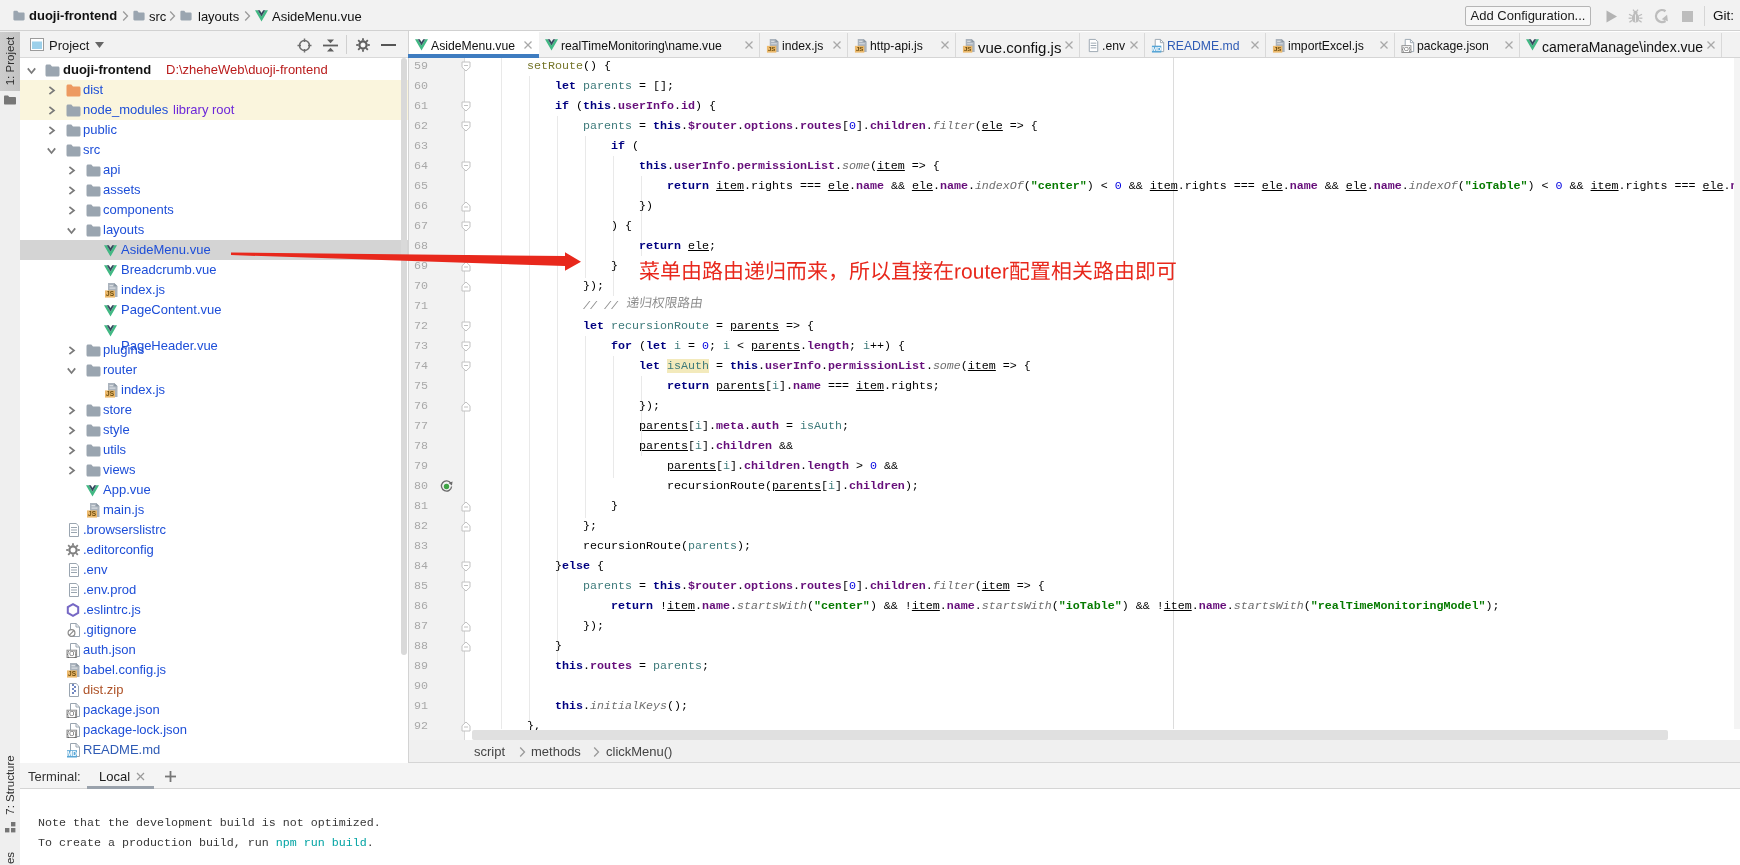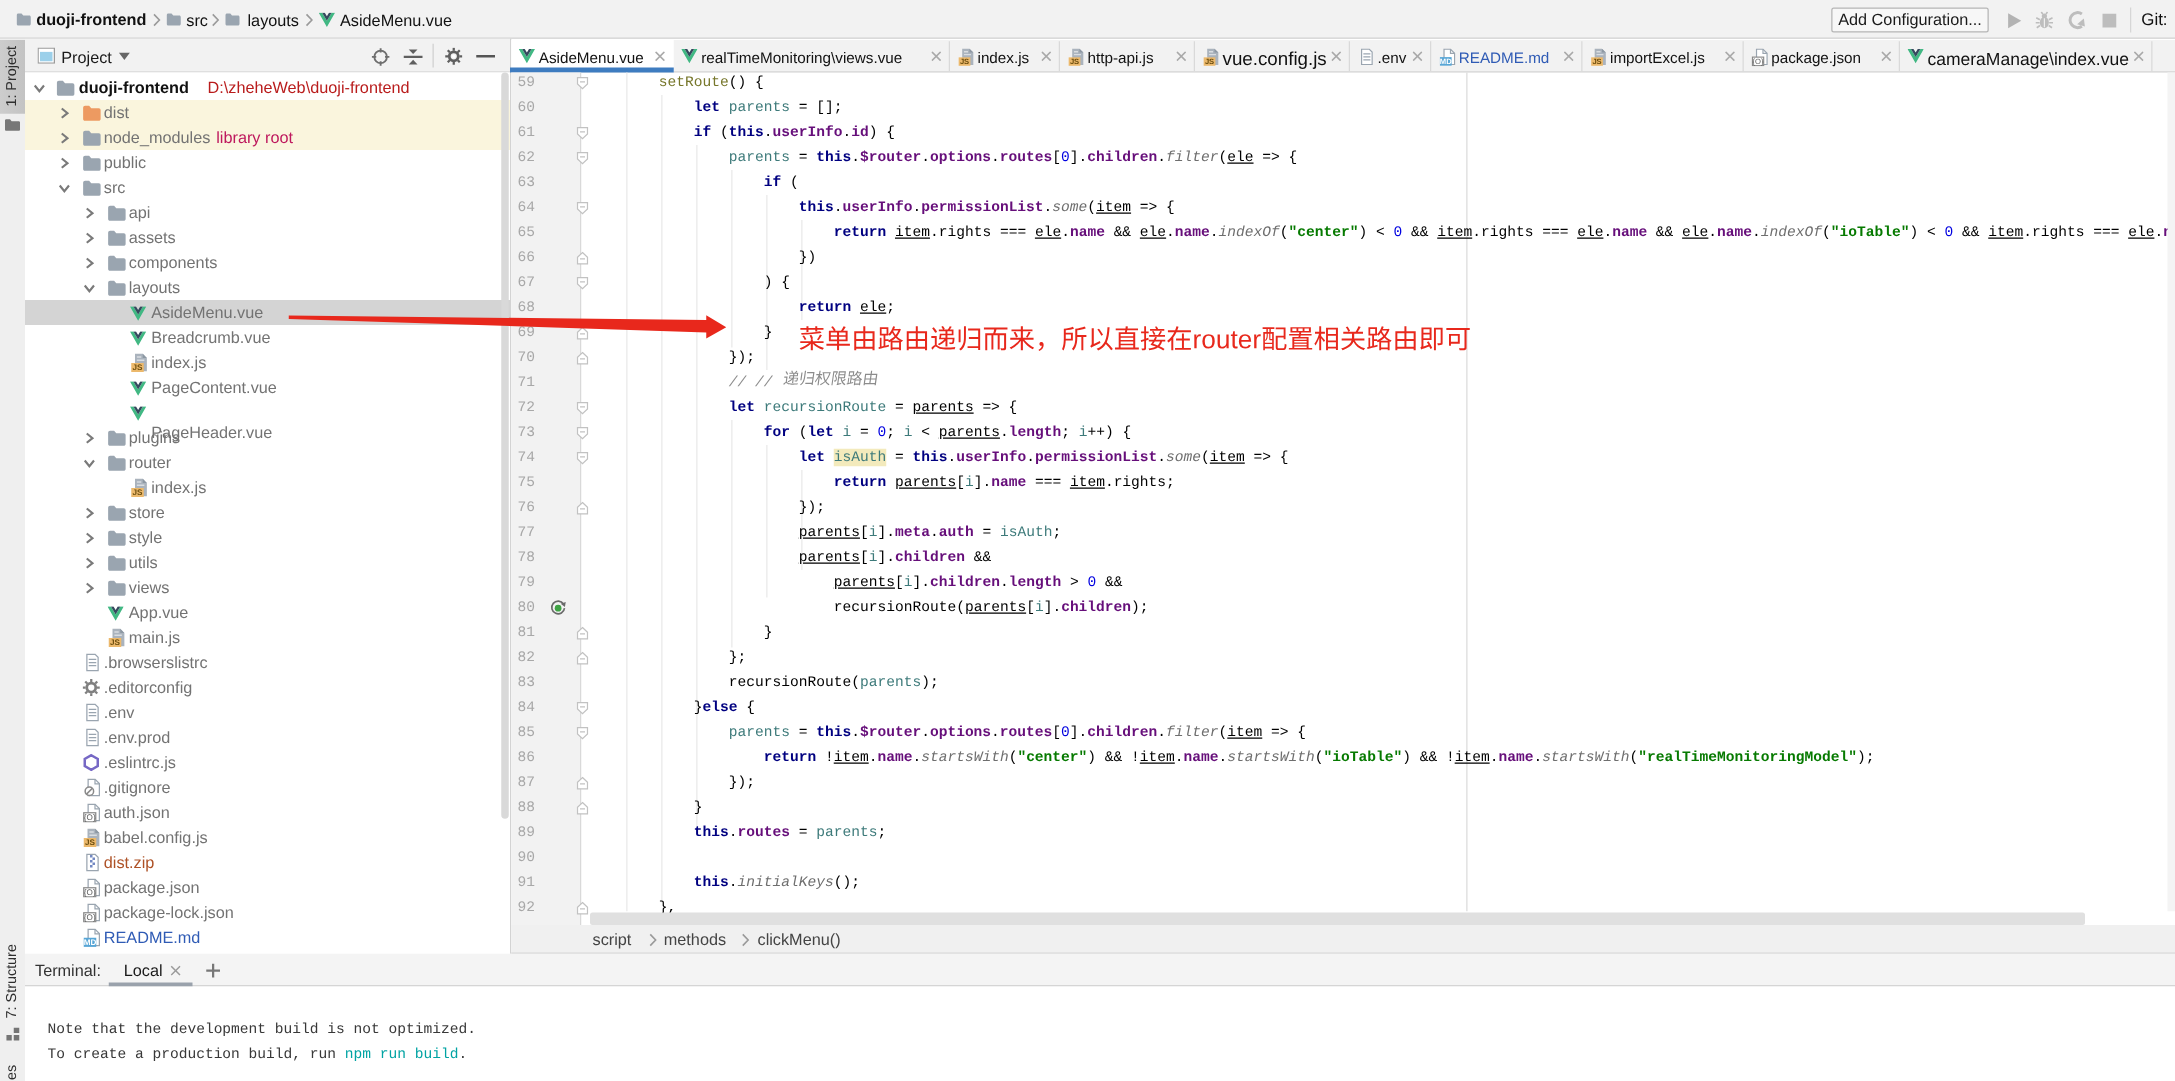--- a/index.html
+++ b/index.html
@@ -9,21 +9,21 @@
 .k{color:#000080;font-weight:bold}
 .f{color:#660e7a;font-weight:bold}
 .v{color:#3d7a7a}
 .p{color:#000;text-decoration:underline}
 .m{color:#6e6e6e;font-style:italic}
 .s{color:#067a00;font-weight:bold}
 .n{color:#0000e0}
 .c{color:#8c8c8c;font-style:italic}
 .d{color:#76762a}
 .vh{color:#3d7a7a;background:#f3eabc}
-.tlab{position:absolute;line-height:20px;font-size:13px;color:#737373;white-space:pre}
+.tlab{position:absolute;line-height:20px;font-size:13px;color:#1d4ed8;white-space:pre}
 </style></head><body>
 <div id="app">
     <div class="abs" style="left:0;top:0;width:1740px;height:31px;background:#f2f2f2;border-bottom:1px solid #d1d1d1"></div>
     <svg style="position:absolute;left:13px;top:10px" width="12" height="11" viewBox="0 0 15 13">
       <path fill="#9aa5b0" d="M.5 2.2C.5 1.3 1.2.6 2.1.6h3.2l1.7 2h6c.9 0 1.5.7 1.5 1.5v7c0 .9-.7 1.5-1.5 1.5H2c-.9 0-1.5-.7-1.5-1.5z"></path>
     </svg>
     <div class="abs" style="left:29px;top:8px;font-weight:bold;font-size:13px;color:#111">duoji-frontend</div>
     <svg style="position:absolute;left:122px;top:10px" width="7" height="12" viewBox="0 0 7 12">
       <polyline points="1.2,1.5 5.5,6 1.2,10.5" fill="none" stroke="#9a9a9a" stroke-width="1.3"></polyline>
     </svg>
@@ -148,21 +148,21 @@
       <path fill="#ed9a61" d="M.5 2.2C.5 1.3 1.2.6 2.1.6h3.2l1.7 2h6c.9 0 1.5.7 1.5 1.5v7c0 .9-.7 1.5-1.5 1.5H2c-.9 0-1.5-.7-1.5-1.5z"></path>
     </svg>
     <div class="tlab" style="left:83px;top:80px;">dist</div>
     <svg style="position:absolute;left:46px;top:105px" width="11" height="11" viewBox="0 0 11 11">
       <polyline points="3.4,1.8 8,5.5 3.4,9.2" fill="none" stroke="#7a7a7a" stroke-width="1.7"></polyline>
     </svg>
     <svg style="position:absolute;left:66px;top:104px" width="15" height="13" viewBox="0 0 15 13">
       <path fill="#9aa5b0" d="M.5 2.2C.5 1.3 1.2.6 2.1.6h3.2l1.7 2h6c.9 0 1.5.7 1.5 1.5v7c0 .9-.7 1.5-1.5 1.5H2c-.9 0-1.5-.7-1.5-1.5z"></path>
     </svg>
     <div class="tlab" style="left:83px;top:100px;">node_modules</div>
-    <div class="tlab" style="left:173px;top:100px;color:#be185d">library root</div>
+    <div class="tlab" style="left:173px;top:100px;color:#6d28d9">library root</div>
     <svg style="position:absolute;left:46px;top:125px" width="11" height="11" viewBox="0 0 11 11">
       <polyline points="3.4,1.8 8,5.5 3.4,9.2" fill="none" stroke="#7a7a7a" stroke-width="1.7"></polyline>
     </svg>
     <svg style="position:absolute;left:66px;top:124px" width="15" height="13" viewBox="0 0 15 13">
       <path fill="#9aa5b0" d="M.5 2.2C.5 1.3 1.2.6 2.1.6h3.2l1.7 2h6c.9 0 1.5.7 1.5 1.5v7c0 .9-.7 1.5-1.5 1.5H2c-.9 0-1.5-.7-1.5-1.5z"></path>
     </svg>
     <div class="tlab" style="left:83px;top:120px;">public</div>
     <svg style="position:absolute;left:46px;top:145px" width="11" height="11" viewBox="0 0 11 11">
       <polyline points="1.8,3.4 5.5,8 9.2,3.4" fill="none" stroke="#7a7a7a" stroke-width="1.7"></polyline>
     </svg>
@@ -405,21 +405,21 @@
       <g stroke="#a9a9a9" stroke-width="1.2">
         <line x1="0.5" y1="0.5" x2="7.5" y2="7.5"></line>
         <line x1="7.5" y1="0.5" x2="0.5" y2="7.5"></line>
       </g>
     </svg>
     <div class="abs" style="left:759px;top:33px;width:1px;height:24px;background:#d9d9d9"></div>
     <svg class="abs" style="left:545px;top:39px" width="13" height="12" viewBox="0 0 13 12">
       <path fill="#41b883" d="M0 .2h2.7L6.5 6.6 10.3.2H13L6.5 11.6z"></path>
       <path fill="#35495e" d="M2.7.2h2.1L6.5 3 8.2.2h2.1L6.5 6.6z"></path>
     </svg>
-    <div class="abs" style="left:561px;top:38.5px;font-size:12.2px;color:#111;">realTimeMonitoring\views.vue</div>
+    <div class="abs" style="left:561px;top:38.5px;font-size:12.2px;color:#111;">realTimeMonitoring\name.vue</div>
     <svg class="abs" style="left:745px;top:41px" width="8" height="8" viewBox="0 0 8 8">
       <g stroke="#a9a9a9" stroke-width="1.2">
         <line x1="0.5" y1="0.5" x2="7.5" y2="7.5"></line>
         <line x1="7.5" y1="0.5" x2="0.5" y2="7.5"></line>
       </g>
     </svg>
     <div class="abs" style="left:847px;top:33px;width:1px;height:24px;background:#d9d9d9"></div>
     <svg class="abs" style="left:766px;top:37.5px" width="15" height="15" viewBox="0 0 16 16">
       <path fill="#aab3bd" d="M4 1h6.2l3.3 3.3V15H4z"></path>
       <path fill="#8d98a3" d="M10.2 1l3.3 3.3h-3.3z"></path>

